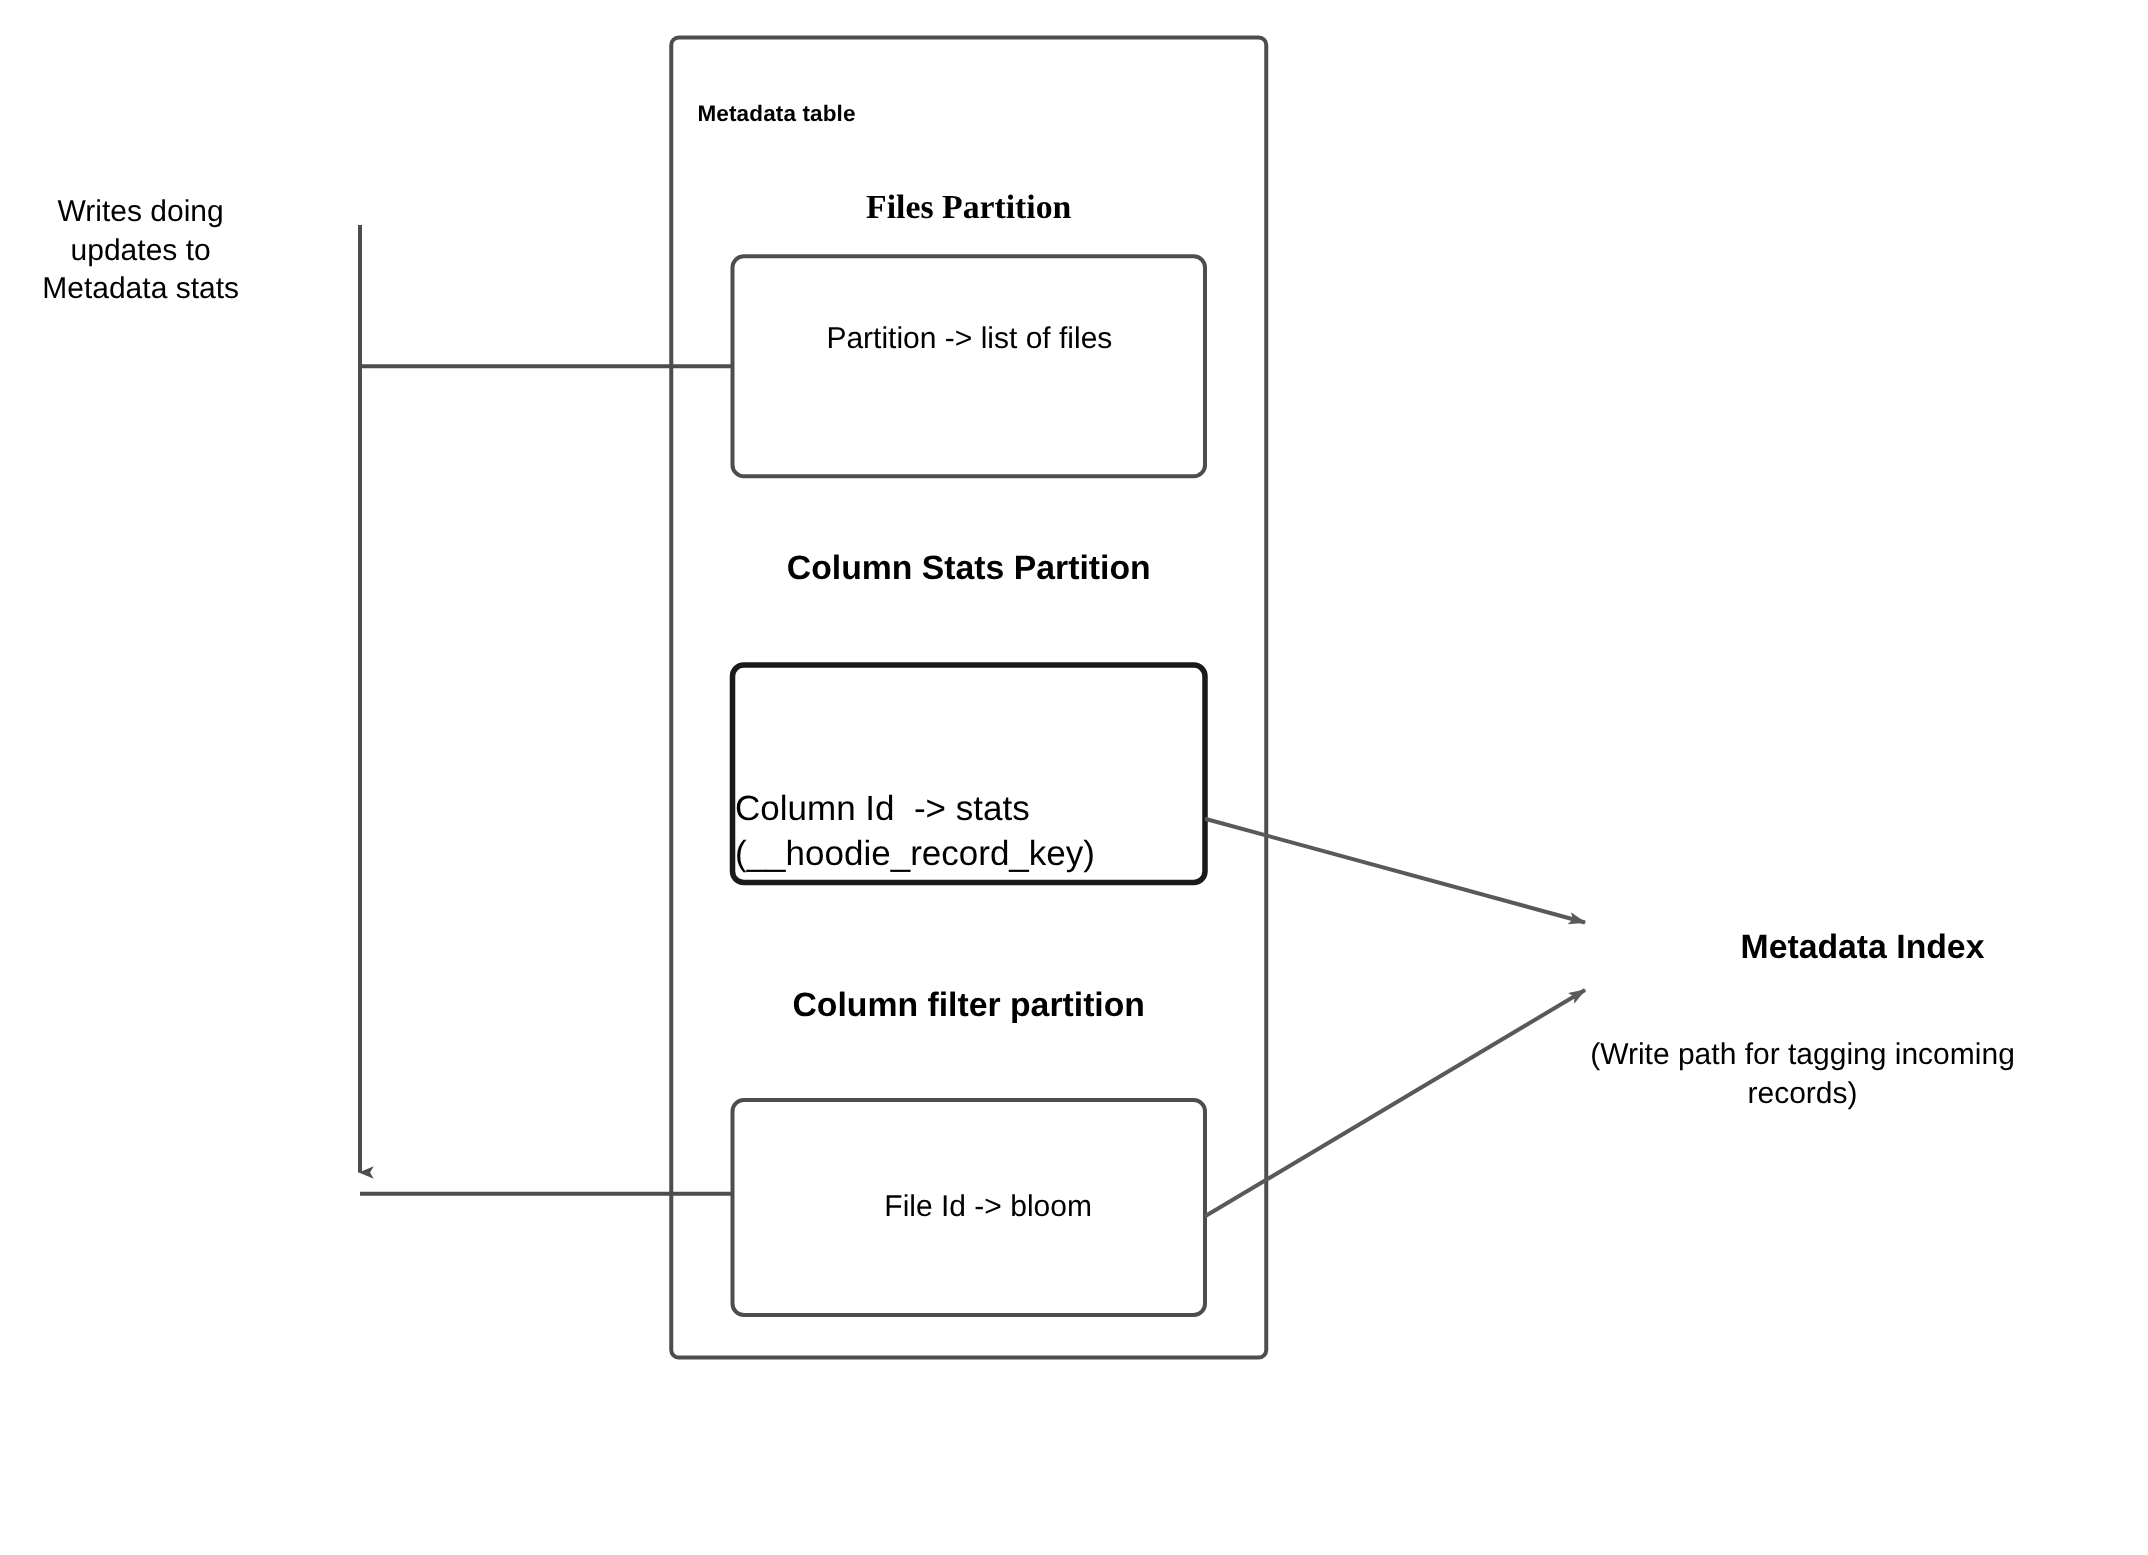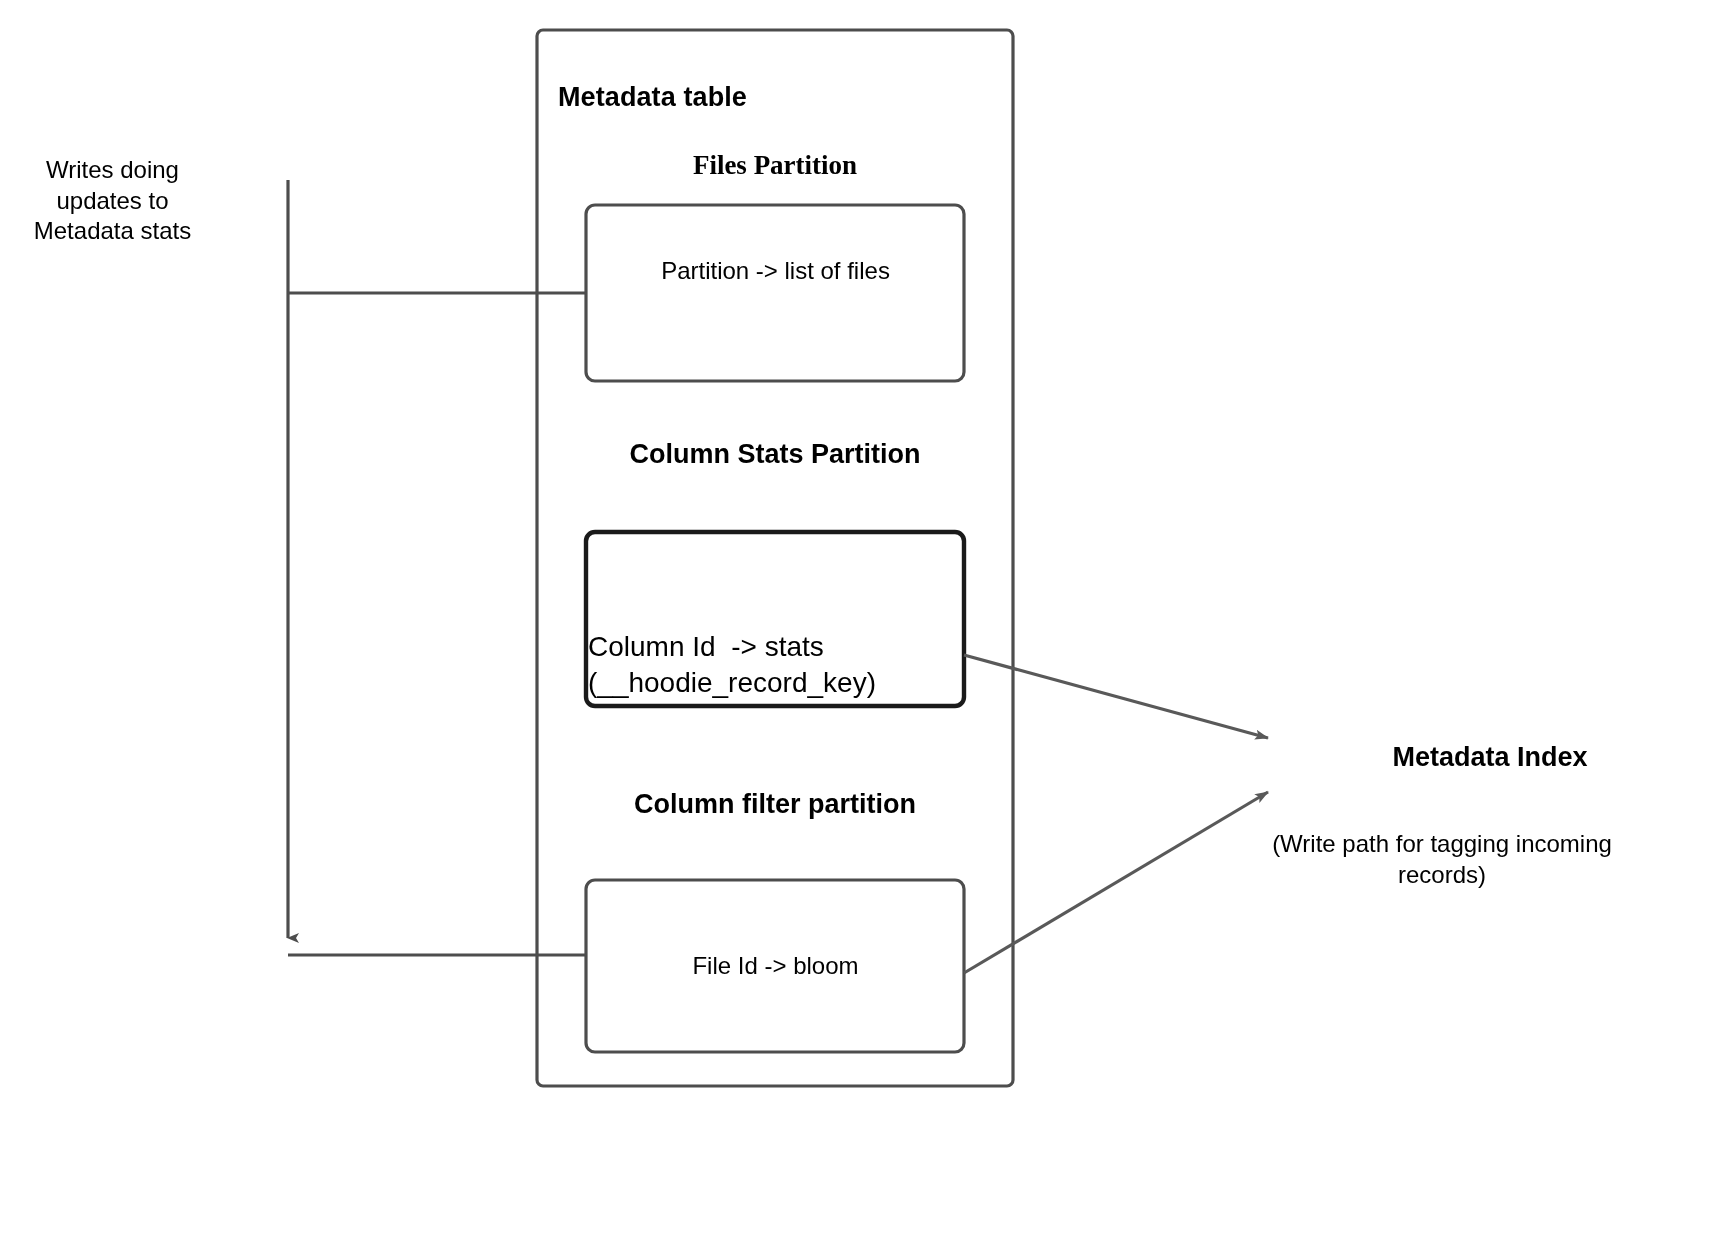--- a/index.html
+++ b/index.html
@@ -39,21 +39,21 @@
     top: 155px;
     width: 205px;
     font-size: 24px;
     text-align: center;
   }
 
   
   #metadata-table-title {
     left: 558px;
     top: 80px;
-    font-size: 27px;
+    font-size: 18px;
     font-weight: bold;
     letter-spacing: 0.1px;
   }
 
   
   #files-partition-title {
     left: 585px;
     top: 148px;
     width: 380px;
     font-size: 27px;
@@ -93,20 +93,21 @@
     font-size: 28px;
     text-align: left;
     margin-top: 48px;
   }
   #bloom-box-label {
     left: 588px;
     top: 951px;
     width: 375px;
     font-size: 24px;
     text-align: center;
+    padding-left: 15px;
   }
 
   
   #metadata-index-title {
     left: 1280px;
     top: 740px;
     width: 420px;
     font-size: 27px;
     font-weight: bold;
     text-align: center;

